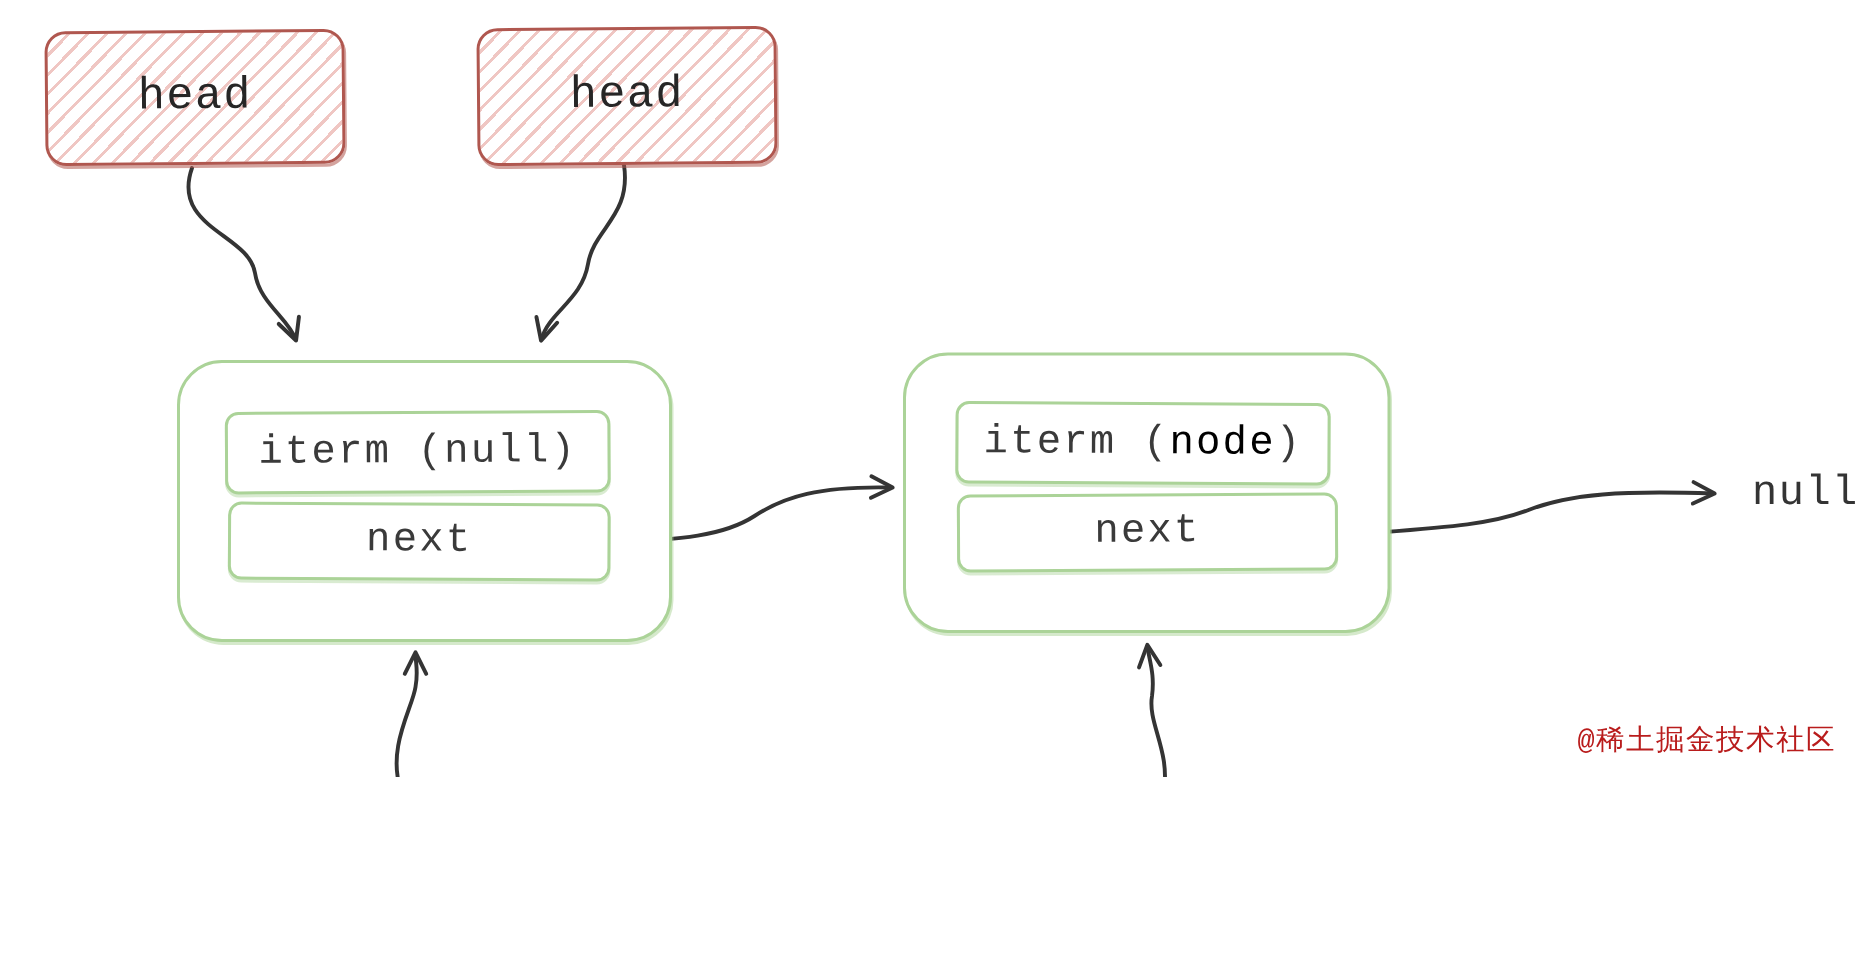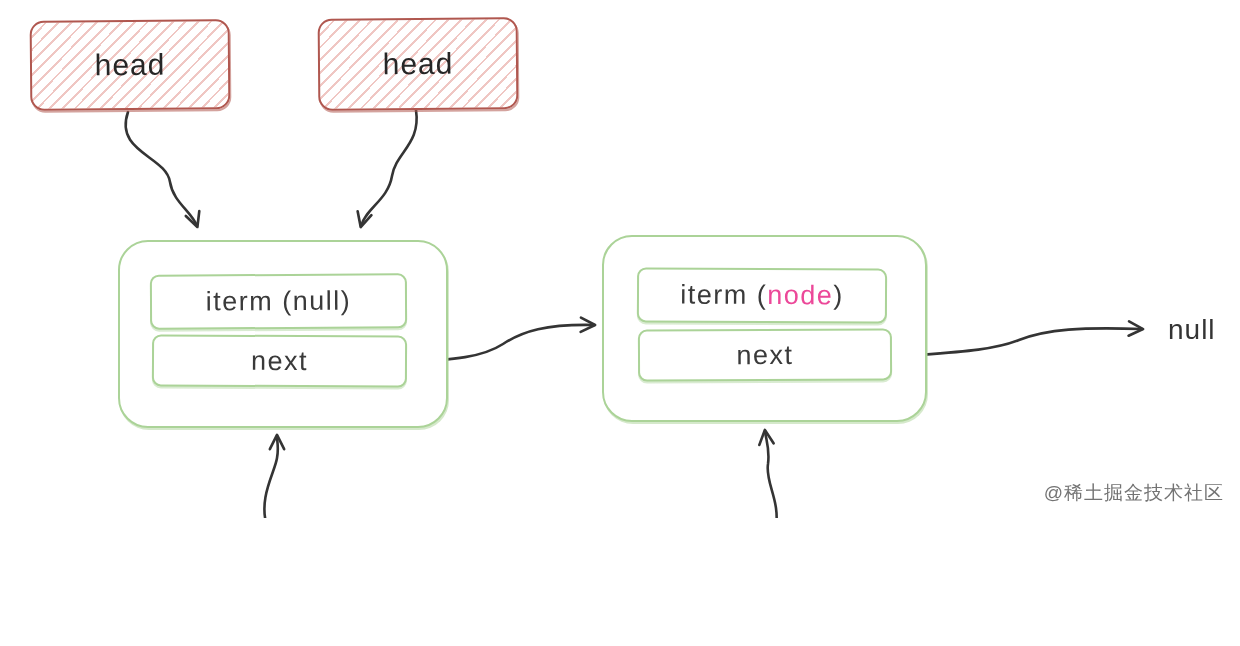--- a/index.html
+++ b/index.html
@@ -1,18 +1,18 @@
 <!DOCTYPE html>
 <html><head>
 <meta charset="utf-8">
 <style>
   html,body{margin:0;padding:0;background:#ffffff;}
   .canvas{
     position:relative;width:1240px;height:518px;background:#ffffff;overflow:hidden;
-    font-family:Liberation Sans, sans-serif;color:#343434;
+    font-family:Liberation Mono, monospace;color:#343434;
   }
   .box{
     position:absolute;display:flex;align-items:center;justify-content:center;
     border-radius:14px;box-sizing:border-box;
   }
   .box .lbl{font-size:30px;letter-spacing:1px;color:#262626;}
   .ptr-red{
     border:2.5px solid #b0574f;
     background:
       repeating-linear-gradient(135deg, rgba(221,130,122,0.45) 0 2px, transparent 2px 9px);
@@ -38,21 +38,21 @@
     box-shadow:0 2px 0 0 rgba(171,211,152,0.45);
     font-size:27px;letter-spacing:1.5px;color:#3a3a3a;white-space:pre;
   }
   .field.r1{transform:rotate(-0.3deg);}
   .field.r2{transform:rotate(0.3deg);}
   .free-label{
     position:absolute;font-size:28px;letter-spacing:1px;color:#343434;
   }
   .watermark{
     position:absolute;right:16px;bottom:12px;font-size:19px;letter-spacing:1px;
-    color:#737373;
+    color:#b91c1c;
   }
   svg.wires{position:absolute;left:0;top:0;pointer-events:none;}
 </style>
 </head>
 <body>
 
 <div class="canvas">
 
   <svg class="wires" width="1240" height="646" viewBox="0 0 1240 646">
     <defs>
@@ -80,21 +80,21 @@
   <div class="node" style="left:118px;top:240px;width:330px;height:188px;"></div>
   <div class="field r1" style="left:150px;top:274px;width:257px;height:55px;">
     <span>iterm (</span><span style="color: rgb(58, 58, 58);">null</span><span>)</span>
   </div>
   <div class="field r2" style="left:152px;top:335px;width:255px;height:52px;">
     <span>next</span>
   </div>
 
   <div class="node" style="left:602px;top:235px;width:325px;height:187px;"></div>
   <div class="field r2" style="left:637px;top:268px;width:250px;height:55px;">
-    <span>iterm (</span><span style="color: #ec4899;">node</span><span>)</span>
+    <span>iterm (</span><span style="color: #000000;">node</span><span>)</span>
   </div>
   <div class="field r1" style="left:638px;top:329px;width:254px;height:52px;">
     <span>next</span>
   </div>
 
   <div class="free-label" style="left:1168px;top:314px;">null</div>
 
   <div class="box ptr-blue" style="left:167px;top:527px;width:200px;height:86px;">
     <span class="lbl">p</span>
   </div>

